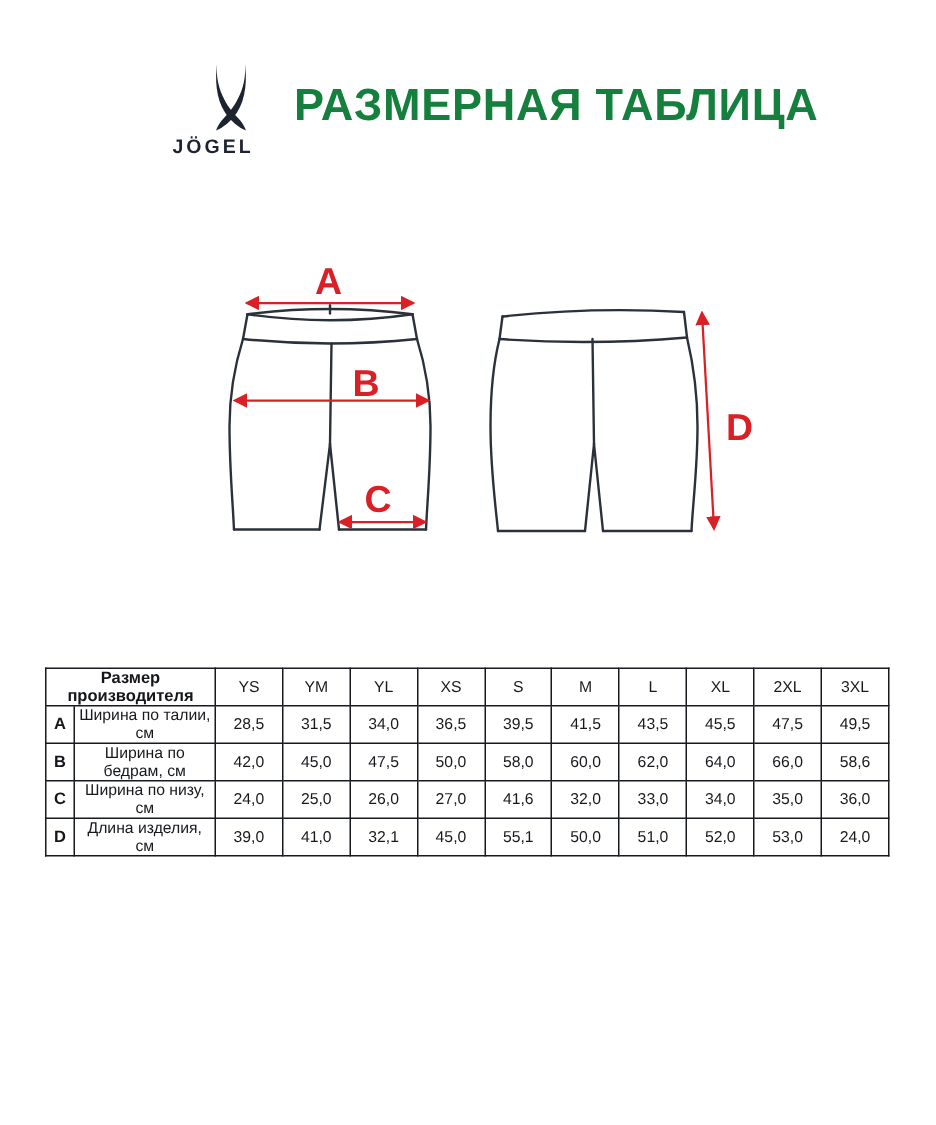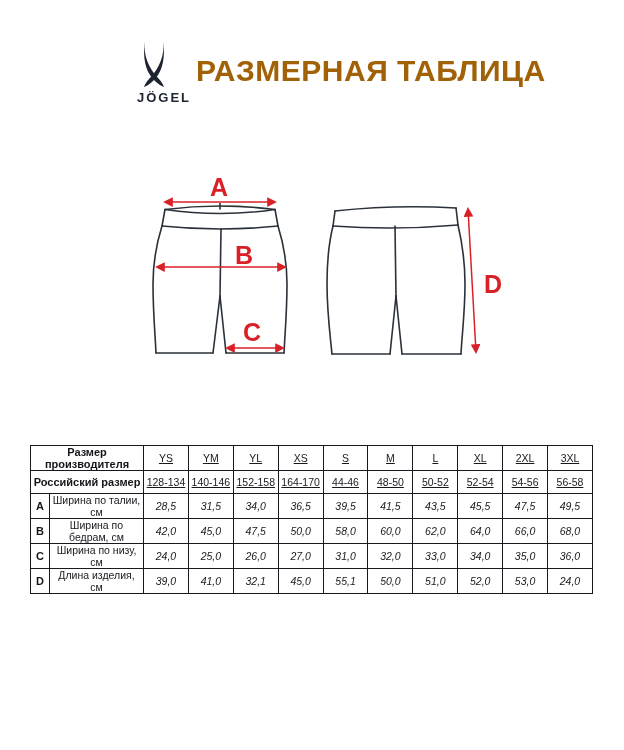--- a/index.html
+++ b/index.html
@@ -3,26 +3,26 @@
 <meta charset="utf-8">
 <style>
   html,body{margin:0;padding:0;}
   body{
     width:624px;height:750px;position:relative;background:#ffffff;
     font-family:"Liberation Sans", sans-serif;overflow:hidden;
   }
   
   .logo-mark{position:absolute;left:137px;top:41px;width:34px;height:47px;}
   .logo-text{
-    position:absolute;left:115px;top:90px;width:76px;text-align:right;
+    position:absolute;left:115px;top:90px;width:76px;text-align:left;
     font-size:13px;font-weight:700;letter-spacing:2px;color:#1d2430;
   }
   .page-title{
     position:absolute;left:196px;top:54px;
-    font-size:30px;font-weight:700;letter-spacing:0.5px;color:#a16207;white-space:nowrap;
+    font-size:30px;font-weight:700;letter-spacing:0.5px;color:#15803d;white-space:nowrap;
   }
   
   .front-shorts{position:absolute;left:145px;top:172px;width:150px;height:190px;}
   .back-shorts{position:absolute;left:325px;top:172px;width:185px;height:190px;}
   .outline{fill:none;stroke:#2b313a;stroke-width:1.6;stroke-linecap:round;stroke-linejoin:round;}
   .arrow{fill:none;stroke:#d92026;stroke-width:1.5;}
   .measure-letter{
     font-family:"Liberation Sans", sans-serif;font-size:25px;font-weight:700;
     fill:#d92026;text-anchor:middle;
   }
@@ -30,22 +30,22 @@
   .size-table{
     position:absolute;left:30px;top:445px;width:562px;
     border-collapse:collapse;table-layout:fixed;
   }
   .size-table td{
     border:1px solid #16191e;text-align:center;vertical-align:middle;
     height:21.6px;padding:0 1px;font-size:10.5px;color:#17191d;overflow:hidden;
   }
   .size-table td.hdr{font-weight:700;font-size:11px;color:#14161a;}
   .size-table td.letter{font-weight:700;font-size:11px;color:#14161a;}
-  .size-table td.size-name{font-size:10.5px;text-decoration:underline;}
-  .size-table td.val{font-size:10.5px;font-style:italic;}
+  .size-table td.size-name{font-size:10.5px;}
+  .size-table td.val{font-size:10.5px;}
 </style>
 </head>
 <body>
 
 <svg class="logo-mark" viewBox="0 0 34 47" xmlns="http://www.w3.org/2000/svg">
   <path fill="#1d2430" d="M8 0 C6 13 11 27 22 38 C24 40 26 43 27 46 C22 44 17 40 13 34 C7 25 6 11 8 0 Z"></path>
   <path fill="#1d2430" d="M26 0 C28 13 23 27 12 38 C10 40 8 43 7 46 C12 44 17 40 21 34 C27 25 28 11 26 0 Z"></path>
 </svg>
 <div class="logo-text">JÖGEL</div>
 
@@ -129,33 +129,20 @@
     <td class="size-name">YL</td>
     <td class="size-name">XS</td>
     <td class="size-name">S</td>
     <td class="size-name">M</td>
     <td class="size-name">L</td>
     <td class="size-name">XL</td>
     <td class="size-name">2XL</td>
     <td class="size-name">3XL</td>
   </tr>
   <tr>
-    <td colspan="2" class="hdr">Российский размер</td>
-    <td class="size-name">128-134</td>
-    <td class="size-name">140-146</td>
-    <td class="size-name">152-158</td>
-    <td class="size-name">164-170</td>
-    <td class="size-name">44-46</td>
-    <td class="size-name">48-50</td>
-    <td class="size-name">50-52</td>
-    <td class="size-name">52-54</td>
-    <td class="size-name">54-56</td>
-    <td class="size-name">56-58</td>
-  </tr>
-  <tr>
     <td class="letter">A</td>
     <td>Ширина по талии, см</td>
     <td class="val">28,5</td>
     <td class="val">31,5</td>
     <td class="val">34,0</td>
     <td class="val">36,5</td>
     <td class="val">39,5</td>
     <td class="val">41,5</td>
     <td class="val">43,5</td>
     <td class="val">45,5</td>
@@ -167,30 +154,30 @@
     <td>Ширина по бедрам, см</td>
     <td class="val">42,0</td>
     <td class="val">45,0</td>
     <td class="val">47,5</td>
     <td class="val">50,0</td>
     <td class="val">58,0</td>
     <td class="val">60,0</td>
     <td class="val">62,0</td>
     <td class="val">64,0</td>
     <td class="val">66,0</td>
-    <td class="val">68,0</td>
+    <td class="val">58,6</td>
   </tr>
   <tr>
     <td class="letter">C</td>
     <td>Ширина по низу, см</td>
     <td class="val">24,0</td>
     <td class="val">25,0</td>
     <td class="val">26,0</td>
     <td class="val">27,0</td>
-    <td class="val">31,0</td>
+    <td class="val">41,6</td>
     <td class="val">32,0</td>
     <td class="val">33,0</td>
     <td class="val">34,0</td>
     <td class="val">35,0</td>
     <td class="val">36,0</td>
   </tr>
   <tr>
     <td class="letter">D</td>
     <td>Длина изделия, см</td>
     <td class="val">39,0</td>

